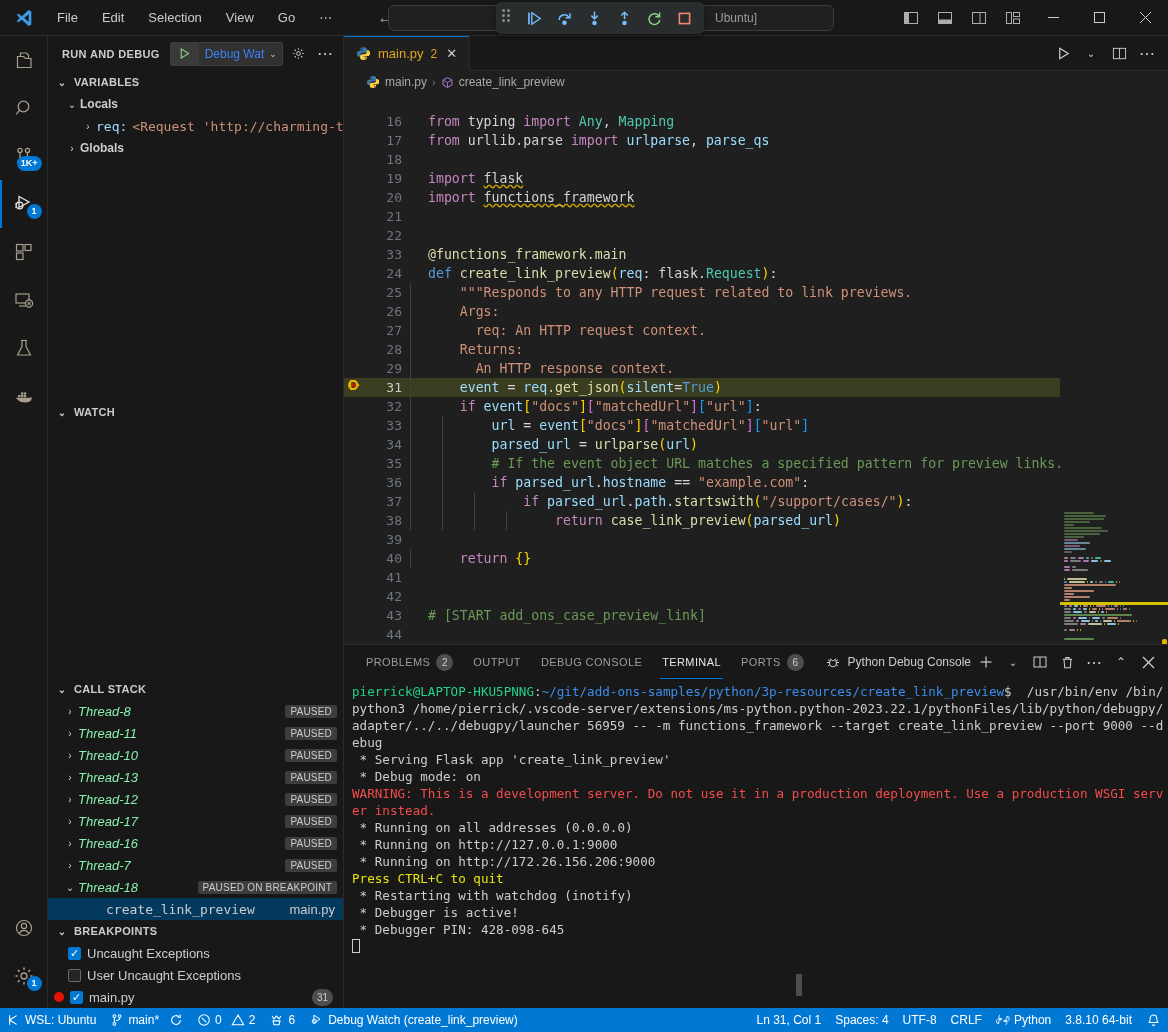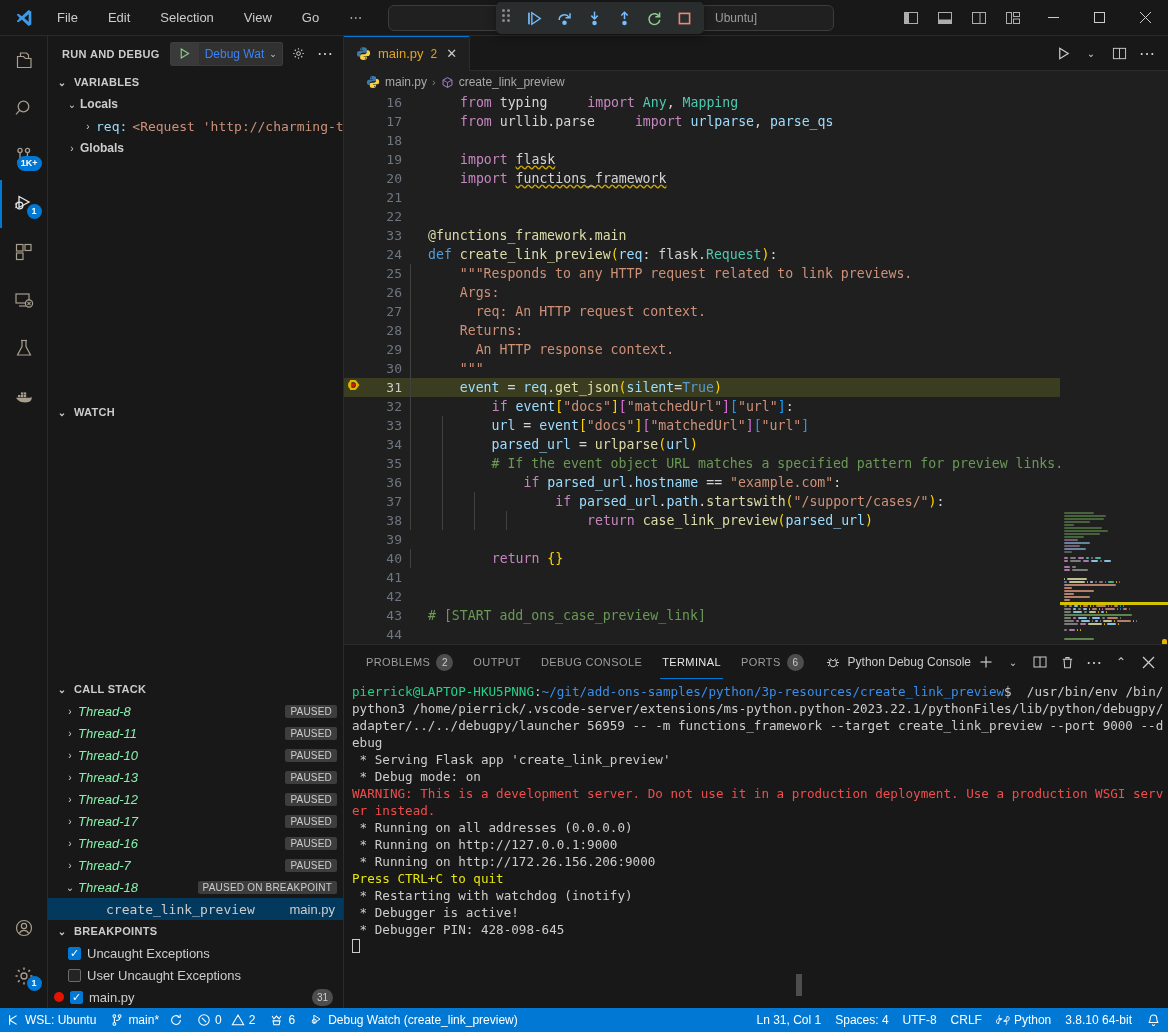--- a/index.html
+++ b/index.html
@@ -11,21 +11,21 @@
     overflow: hidden;
   }
   .app { position: relative; width: 1168px; height: 1032px; display: flex; flex-direction: column; }
 
   
   .titlebar {
     height: 36px; background: #181818; border-bottom: 1px solid #2b2b2b;
     display: flex; align-items: center; flex: 0 0 36px; position: relative;
   }
   .vslogo { width: 48px; display: flex; align-items: center; justify-content: center; }
-  .menu { display: flex; align-items: center; gap: 12px; }
+  .menu { display: flex; align-items: center; gap: 6px; }
   .menu-item {
     font-size: 13px; color: #cccccc; padding: 3px 9px; border-radius: 4px; cursor: default;
     white-space: nowrap;
   }
   .navarrows { display: flex; align-items: center; gap: 18px; margin-left: 36px; }
   .navarrow { font-size: 17px; color: #9d9d9d; line-height: 1; }
   .navarrow.dim { color: #6a6a6a; }
   .qopen {
     position: absolute; left: 388px; width: 446px; height: 26px; top: 5px;
     border: 1px solid #3c3c3c; border-radius: 6px; background: #202020;
@@ -166,21 +166,21 @@
   .codeline {
     height: 19px; display: flex; align-items: center; font-family: "DejaVu Sans Mono", monospace;
     font-size: 13.2px; white-space: pre; line-height: 19px;
   }
   .codeline.hl { background: #3a3d1f; }
   .gutter-bp { width: 22px; flex: 0 0 22px; text-align: center; position: relative; }
   .lnum { width: 36px; flex: 0 0 36px; text-align: right; color: #6e7681; padding-right: 0; font-size: 13px; }
   .lnum.cur { color: #cccccc; }
   .ctext { padding-left: 26px; position: relative; }
   
-  .k  { color: #c586c0; margin-left: 32px; }   
+  .k  { color: #c586c0; }   
   .kw { color: #569cd6; }   
   .fn { color: #dcdcaa; }   
   .ty { color: #4ec9b0; }   
   .va { color: #9cdcfe; }   
   .st { color: #ce9178; }   
   .cm { color: #6a9955; }   
   .op { color: #d4d4d4; }   
   .br { color: #ffd700; }   
   .br2{ color: #da70d6; }   
   .br3{ color: #179fff; }   
@@ -627,21 +627,20 @@
               <div class="codeline"><div class="gutter-bp"></div><div class="lnum">20</div><div class="ctext"><span class="k">import </span><span class="op squig">functions_framework</span></div></div>
               <div class="codeline"><div class="gutter-bp"></div><div class="lnum">21</div><div class="ctext"></div></div>
               <div class="codeline"><div class="gutter-bp"></div><div class="lnum">22</div><div class="ctext"></div></div>
               <div class="codeline"><div class="gutter-bp"></div><div class="lnum">33</div><div class="ctext"><span class="fn">@</span><span class="fn">functions_framework.main</span></div></div>
               <div class="codeline"><div class="gutter-bp"></div><div class="lnum">24</div><div class="ctext"><span class="kw">def </span><span class="fn">create_link_preview</span><span class="br">(</span><span class="va">req</span><span class="op">: </span><span class="op">flask</span><span class="op">.</span><span class="ty">Request</span><span class="br">)</span><span class="op">:</span></div></div>
               <div class="codeline"><div class="gutter-bp"></div><div class="lnum">25</div><div class="ctext"><span class="st">    """Responds to any HTTP request related to link previews.</span><span class="indent-guide" style="left: 8px;"></span></div></div>
               <div class="codeline"><div class="gutter-bp"></div><div class="lnum">26</div><div class="ctext"><span class="st">    Args:</span><span class="indent-guide" style="left: 8px;"></span></div></div>
               <div class="codeline"><div class="gutter-bp"></div><div class="lnum">27</div><div class="ctext"><span class="st">      req: An HTTP request context.</span><span class="indent-guide" style="left: 8px;"></span></div></div>
               <div class="codeline"><div class="gutter-bp"></div><div class="lnum">28</div><div class="ctext"><span class="st">    Returns:</span><span class="indent-guide" style="left: 8px;"></span></div></div>
               <div class="codeline"><div class="gutter-bp"></div><div class="lnum">29</div><div class="ctext"><span class="st">      An HTTP response context.</span><span class="indent-guide" style="left: 8px;"></span></div></div>
-              <div class="codeline"><div class="gutter-bp"></div><div class="lnum">30</div><div class="ctext"><span class="st">    """</span><span class="indent-guide" style="left: 8px;"></span></div></div>
               <div class="codeline hl"><div class="gutter-bp"><span class="bp-arrow-wrap"><svg width="14" height="14" viewBox="0 0 16 16">
                       <path d="M3 3h5.2l4 5-4 5H3z" fill="none" stroke="#e4b200" stroke-width="1.4"></path>
                       <circle cx="6.2" cy="8" r="2" fill="#e51400"></circle>
                     </svg></span></div><div class="lnum cur">31</div><div class="ctext"><span class="op">    </span><span class="va">event</span><span class="op"> = </span><span class="va">req</span><span class="op">.</span><span class="fn">get_json</span><span class="br">(</span><span class="va">silent</span><span class="op">=</span><span class="kw">True</span><span class="br">)</span><span class="indent-guide" style="left: 8px;"></span></div></div>
               <div class="codeline"><div class="gutter-bp"></div><div class="lnum">32</div><div class="ctext"><span class="op">    </span><span class="k">if </span><span class="va">event</span><span class="br">[</span><span class="st">"docs"</span><span class="br">]</span><span class="br2">[</span><span class="st">"matchedUrl"</span><span class="br2">]</span><span class="br3">[</span><span class="st">"url"</span><span class="br3">]</span><span class="op">:</span><span class="indent-guide" style="left: 8px;"></span></div></div>
               <div class="codeline"><div class="gutter-bp"></div><div class="lnum">33</div><div class="ctext"><span class="op">        </span><span class="va">url</span><span class="op"> = </span><span class="va">event</span><span class="br">[</span><span class="st">"docs"</span><span class="br">]</span><span class="br2">[</span><span class="st">"matchedUrl"</span><span class="br2">]</span><span class="br3">[</span><span class="st">"url"</span><span class="br3">]</span><span class="indent-guide" style="left: 8px;"></span><span class="indent-guide" style="left: 40px;"></span></div></div>
               <div class="codeline"><div class="gutter-bp"></div><div class="lnum">34</div><div class="ctext"><span class="op">        </span><span class="va">parsed_url</span><span class="op"> = </span><span class="fn">urlparse</span><span class="br">(</span><span class="va">url</span><span class="br">)</span><span class="indent-guide" style="left: 8px;"></span><span class="indent-guide" style="left: 40px;"></span></div></div>
               <div class="codeline"><div class="gutter-bp"></div><div class="lnum">35</div><div class="ctext"><span class="cm">        # If the event object URL matches a specified pattern for preview links.</span><span class="indent-guide" style="left: 8px;"></span><span class="indent-guide" style="left: 40px;"></span></div></div>
               <div class="codeline"><div class="gutter-bp"></div><div class="lnum">36</div><div class="ctext"><span class="op">        </span><span class="k">if </span><span class="va">parsed_url</span><span class="op">.</span><span class="va">hostname </span><span class="op">== </span><span class="st">"example.com"</span><span class="op">:</span><span class="indent-guide" style="left: 8px;"></span><span class="indent-guide" style="left: 40px;"></span></div></div>
               <div class="codeline"><div class="gutter-bp"></div><div class="lnum">37</div><div class="ctext"><span class="op">            </span><span class="k">if </span><span class="va">parsed_url</span><span class="op">.</span><span class="va">path</span><span class="op">.</span><span class="fn">startswith</span><span class="br">(</span><span class="st">"/support/cases/"</span><span class="br">)</span><span class="op">:</span><span class="indent-guide" style="left: 8px;"></span><span class="indent-guide" style="left: 40px;"></span><span class="indent-guide" style="left: 72px;"></span></div></div>

